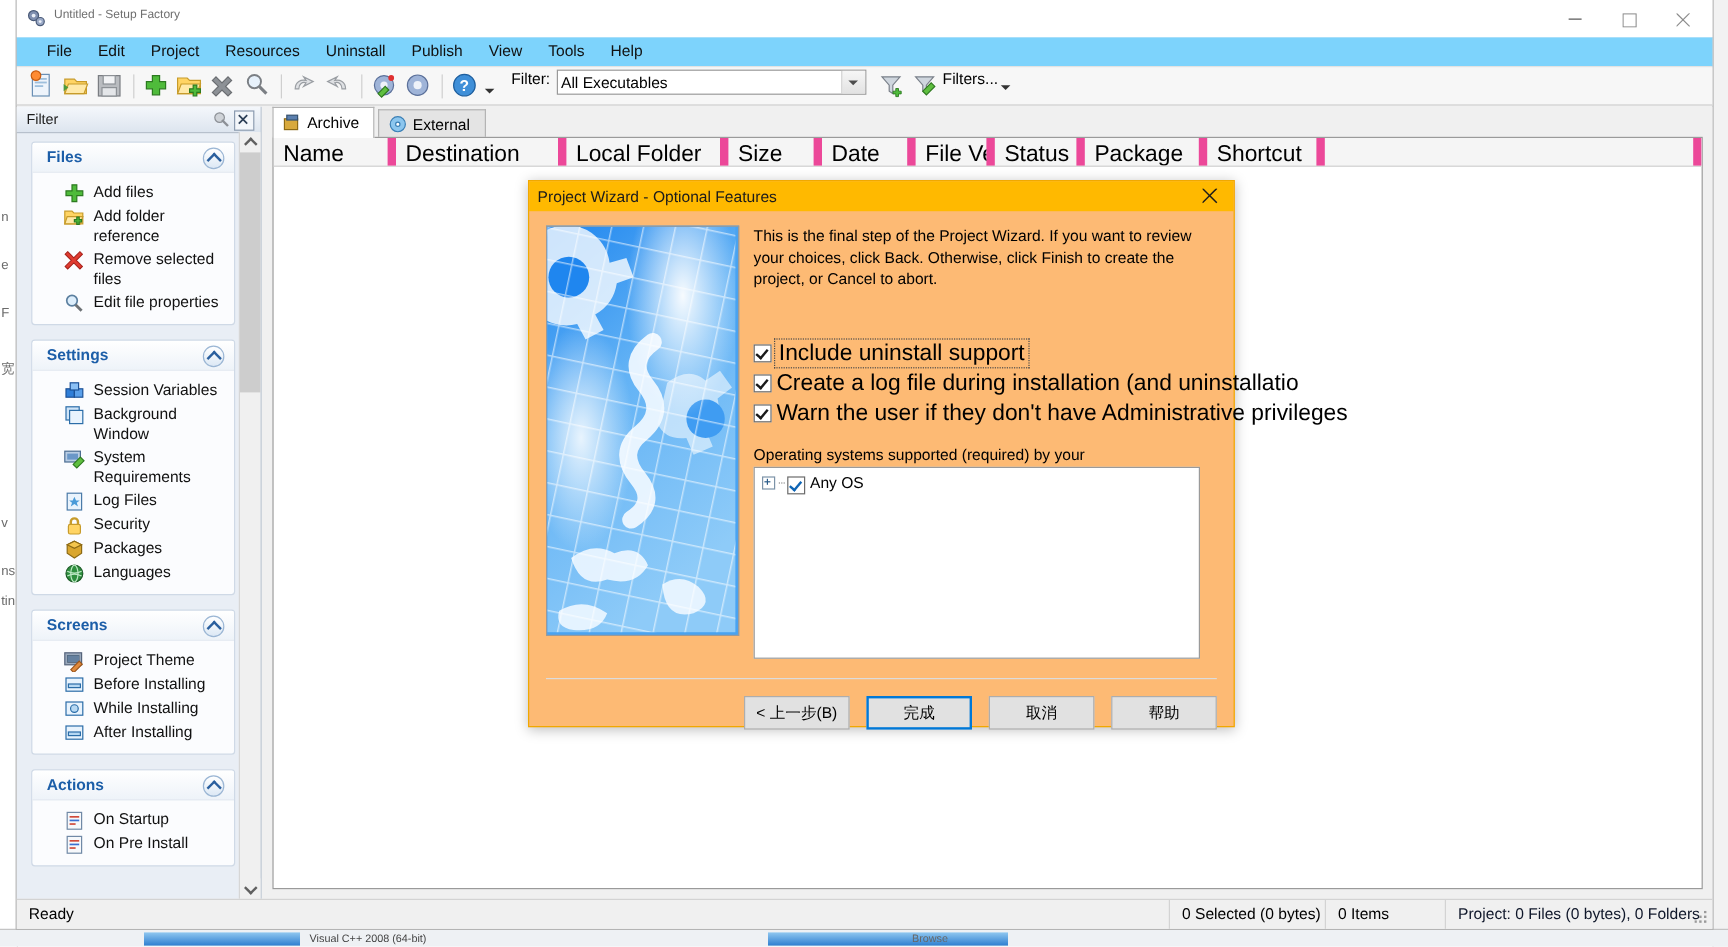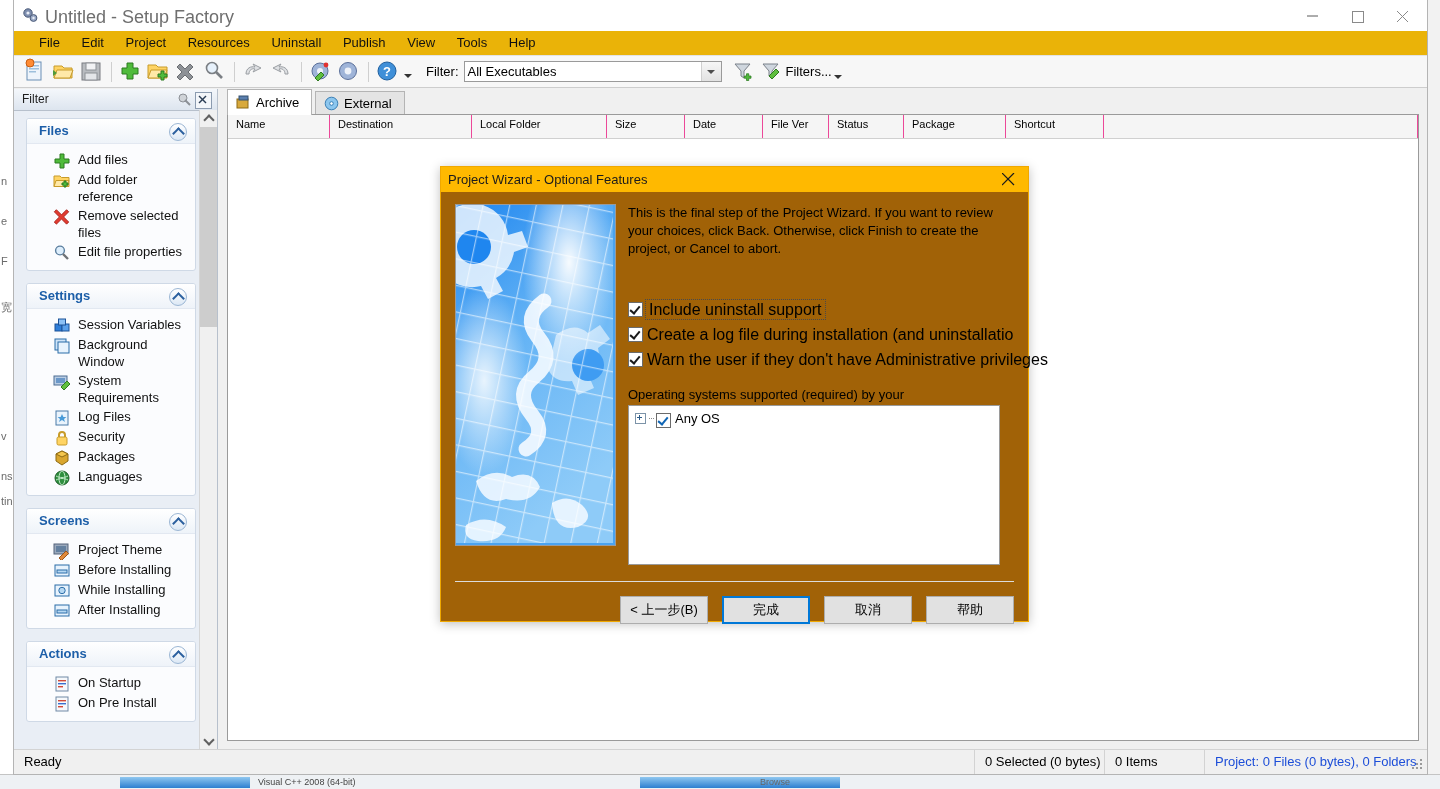--- a/index.html
+++ b/index.html
@@ -30,34 +30,34 @@
        background:linear-gradient(180deg,#8fc7f0,#2e7fd0);}
   
   #app{
     position:absolute;left:13px;top:0;width:1415px;height:775px;
     background:#f0f0f0;border:1px solid #b4b4b4;border-top:none;
     box-sizing:border-box;
   }
   
   #titlebar{height:31px;background:#ffffff;position:relative;}
   #titlebar .tbicon{position:absolute;left:8px;top:7px;width:17px;height:17px;}
-  #titlebar .ttl{position:absolute;left:31px;top:7px;font-size:18px;color:#6f6f6f;}
+  #titlebar .ttl{position:absolute;left:31px;top:7px;font-size:10px;color:#6f6f6f;}
   .wbtn{position:absolute;top:0;width:45px;height:30px;cursor:default;}
   .wbtn svg{position:absolute;left:15px;top:11px;}
   #btn-min{right:90px;} #btn-max{right:45px;} #btn-close{right:0px;}
   
-  #menubar{height:25px;background:#eab308;border-bottom:1px solid #e3e3e3;
+  #menubar{height:25px;background:#7dd3fc;border-bottom:1px solid #e3e3e3;
            padding-left:16px;box-sizing:border-box;}
   #menubar .mi{display:inline-block;padding:4px 9px 4px 9px;font-size:13px;color:#111;cursor:default;}
   
   #toolbar{height:32px;background:#f7f7f7;border-bottom:1px solid #cdcdcd;
            display:flex;align-items:center;padding-left:8px;box-sizing:border-box;}
   .tbtn{width:28px;height:28px;position:relative;cursor:default;}
   .tsep{width:1px;height:20px;background:#cfcfcf;margin:0 5px;}
-  #filterbox{display:flex;align-items:center;margin-left:12px;}
+  #filterbox{display:flex;margin-left:12px;}
   #filterbox .lbl{font-size:13px;margin-right:5px;}
   #filter-select{
     width:258px;height:21px;background:#fff;border:1px solid #9a9a9a;
     font-size:13px;line-height:19px;padding-left:3px;box-sizing:border-box;
     position:relative;cursor:default;
   }
   #filter-select .arrowbtn{position:absolute;right:0;top:0;width:19px;height:19px;
      background:linear-gradient(180deg,#f6f6f6,#e2e2e2);border-left:1px solid #cfcfcf;}
   .dropcaret{position:absolute;left:5px;top:8px;width:0;height:0;
      border-left:4px solid transparent;border-right:4px solid transparent;border-top:4px solid #4d4d4d;}
@@ -100,41 +100,41 @@
   #right{position:absolute;left:205px;top:0;right:0;bottom:0;background:#f0f0f0;}
   #tabstrip{height:25px;padding-left:8px;box-sizing:border-box;position:relative;}
   .tab{display:inline-flex;align-items:center;height:24px;padding:0 12px 0 8px;
      border:1px solid #b4b4b4;border-bottom:none;background:#e4e4e4;font-size:13px;
      margin-right:-1px;position:relative;top:1px;cursor:default;}
   .tab.active{background:#ffffff;top:0;height:25px;z-index:2;}
   .tab .ti{width:15px;height:15px;margin-right:5px;position:relative;}
   #gridwrap{position:absolute;left:8px;top:25px;right:8px;bottom:8px;
      background:#ffffff;border:1px solid #9a9a9a;box-sizing:border-box;overflow:hidden;}
   #gridhead{height:23px;background:#f5f5f5;border-bottom:1px solid #d0d0d0;display:flex;}
-  .hcell{border-right:1px solid #ec4899;font-size:11px;padding:3px 0 0 8px;
+  .hcell{border-right:7px solid #ec4899;font-size:19px;padding:3px 0 0 8px;
      box-sizing:border-box;cursor:default;overflow:hidden;white-space:nowrap;}
   
   #statusbar{position:absolute;left:0;right:0;bottom:0;height:24px;
      background:#f0f0f0;border-top:1px solid #d3d3d3;display:flex;align-items:flex-start;}
   .sb-seg{height:24px;line-height:24px;font-size:13px;padding:0 10px;box-sizing:border-box;
      border-left:1px solid #d3d3d3;white-space:nowrap;}
   .sb-seg.first{border-left:none;}
   .sb-grip{position:absolute;right:3px;bottom:3px;width:12px;height:12px;}
   
-  #dlg{position:absolute;left:426px;top:166px;width:589px;height:456px;
-       background:#a16207;border:1px solid #f0a800;box-sizing:border-box;
+  #dlg{position:absolute;left:426px;top:150px;width:589px;height:456px;
+       background:#fdba74;border:1px solid #f0a800;box-sizing:border-box;
        box-shadow:0 2px 10px rgba(0,0,0,.25);}
   #dlg-title{height:25px;background:#ffb900;position:relative;}
   #dlg-title .dt{position:absolute;left:7px;top:5px;font-size:13px;color:#1b1b1b;}
   #dlg-close{position:absolute;right:0;top:0;width:38px;height:25px;cursor:default;}
   #dlg-body{position:absolute;left:0;top:25px;right:0;bottom:0;}
   #dlg-img{position:absolute;left:14px;top:12px;width:159px;height:340px;
      border:1px solid #9a9a9a;overflow:hidden;background:#4aa3f0;}
   #dlg-intro{position:absolute;left:187px;top:12px;width:372px;font-size:13px;line-height:18px;}
-  .cbrow{position:absolute;left:187px;font-size:16px;white-space:nowrap;cursor:default;text-align:right;}
+  .cbrow{position:absolute;left:187px;font-size:19px;white-space:nowrap;cursor:default;text-align:right;}
   .cb{display:inline-block;width:13px;height:13px;border:1px solid #6b6b6b;background:#fff;
       position:relative;top:2px;margin-right:4px;}
   .cb.checked:after{content:"";position:absolute;left:3px;top:1px;width:4px;height:8px;
       border-right:2px solid #1a1a1a;border-bottom:2px solid #1a1a1a;transform:rotate(40deg);}
   .cb.blue.checked:after{border-color:#0f65b5;}
   .focusring{outline:1px dotted #4a4a4a;outline-offset:1px;padding:0 2px;}
   #dlg-oslabel{position:absolute;left:187px;top:195px;font-size:13px;}
   #dlg-tree{position:absolute;left:187px;top:213px;width:372px;height:160px;
      background:#ffffff;border:1px solid #9a9a9a;box-sizing:border-box;padding:5px 0 0 6px;}
   .tvrow{display:flex;align-items:center;font-size:13px;cursor:default;}
@@ -556,21 +556,21 @@
         </div>
         <div id="gridbody"></div>
       </div>
     </div>
   </div>
 
   <div id="statusbar">
     <div class="sb-seg first" style="width:960px">Ready</div>
     <div class="sb-seg" style="width:130px;text-align:center">0 Selected (0 bytes)</div>
     <div class="sb-seg" style="width:100px">0 Items</div>
-    <div class="sb-seg" style="flex:1;color:#1d4ed8">Project: 0 Files (0 bytes), 0 Folders</div>
+    <div class="sb-seg" style="flex:1;color:#0f172a">Project: 0 Files (0 bytes), 0 Folders</div>
     <span class="sb-grip">
       <svg width="12" height="12">
           <g fill="#9a9a9a">
             <rect x="8" y="8" width="2" height="2"></rect>
             <rect x="4" y="8" width="2" height="2"></rect>
             <rect x="8" y="4" width="2" height="2"></rect>
             <rect x="0" y="8" width="2" height="2"></rect>
             <rect x="4" y="4" width="2" height="2"></rect>
             <rect x="8" y="0" width="2" height="2"></rect>
           </g>

